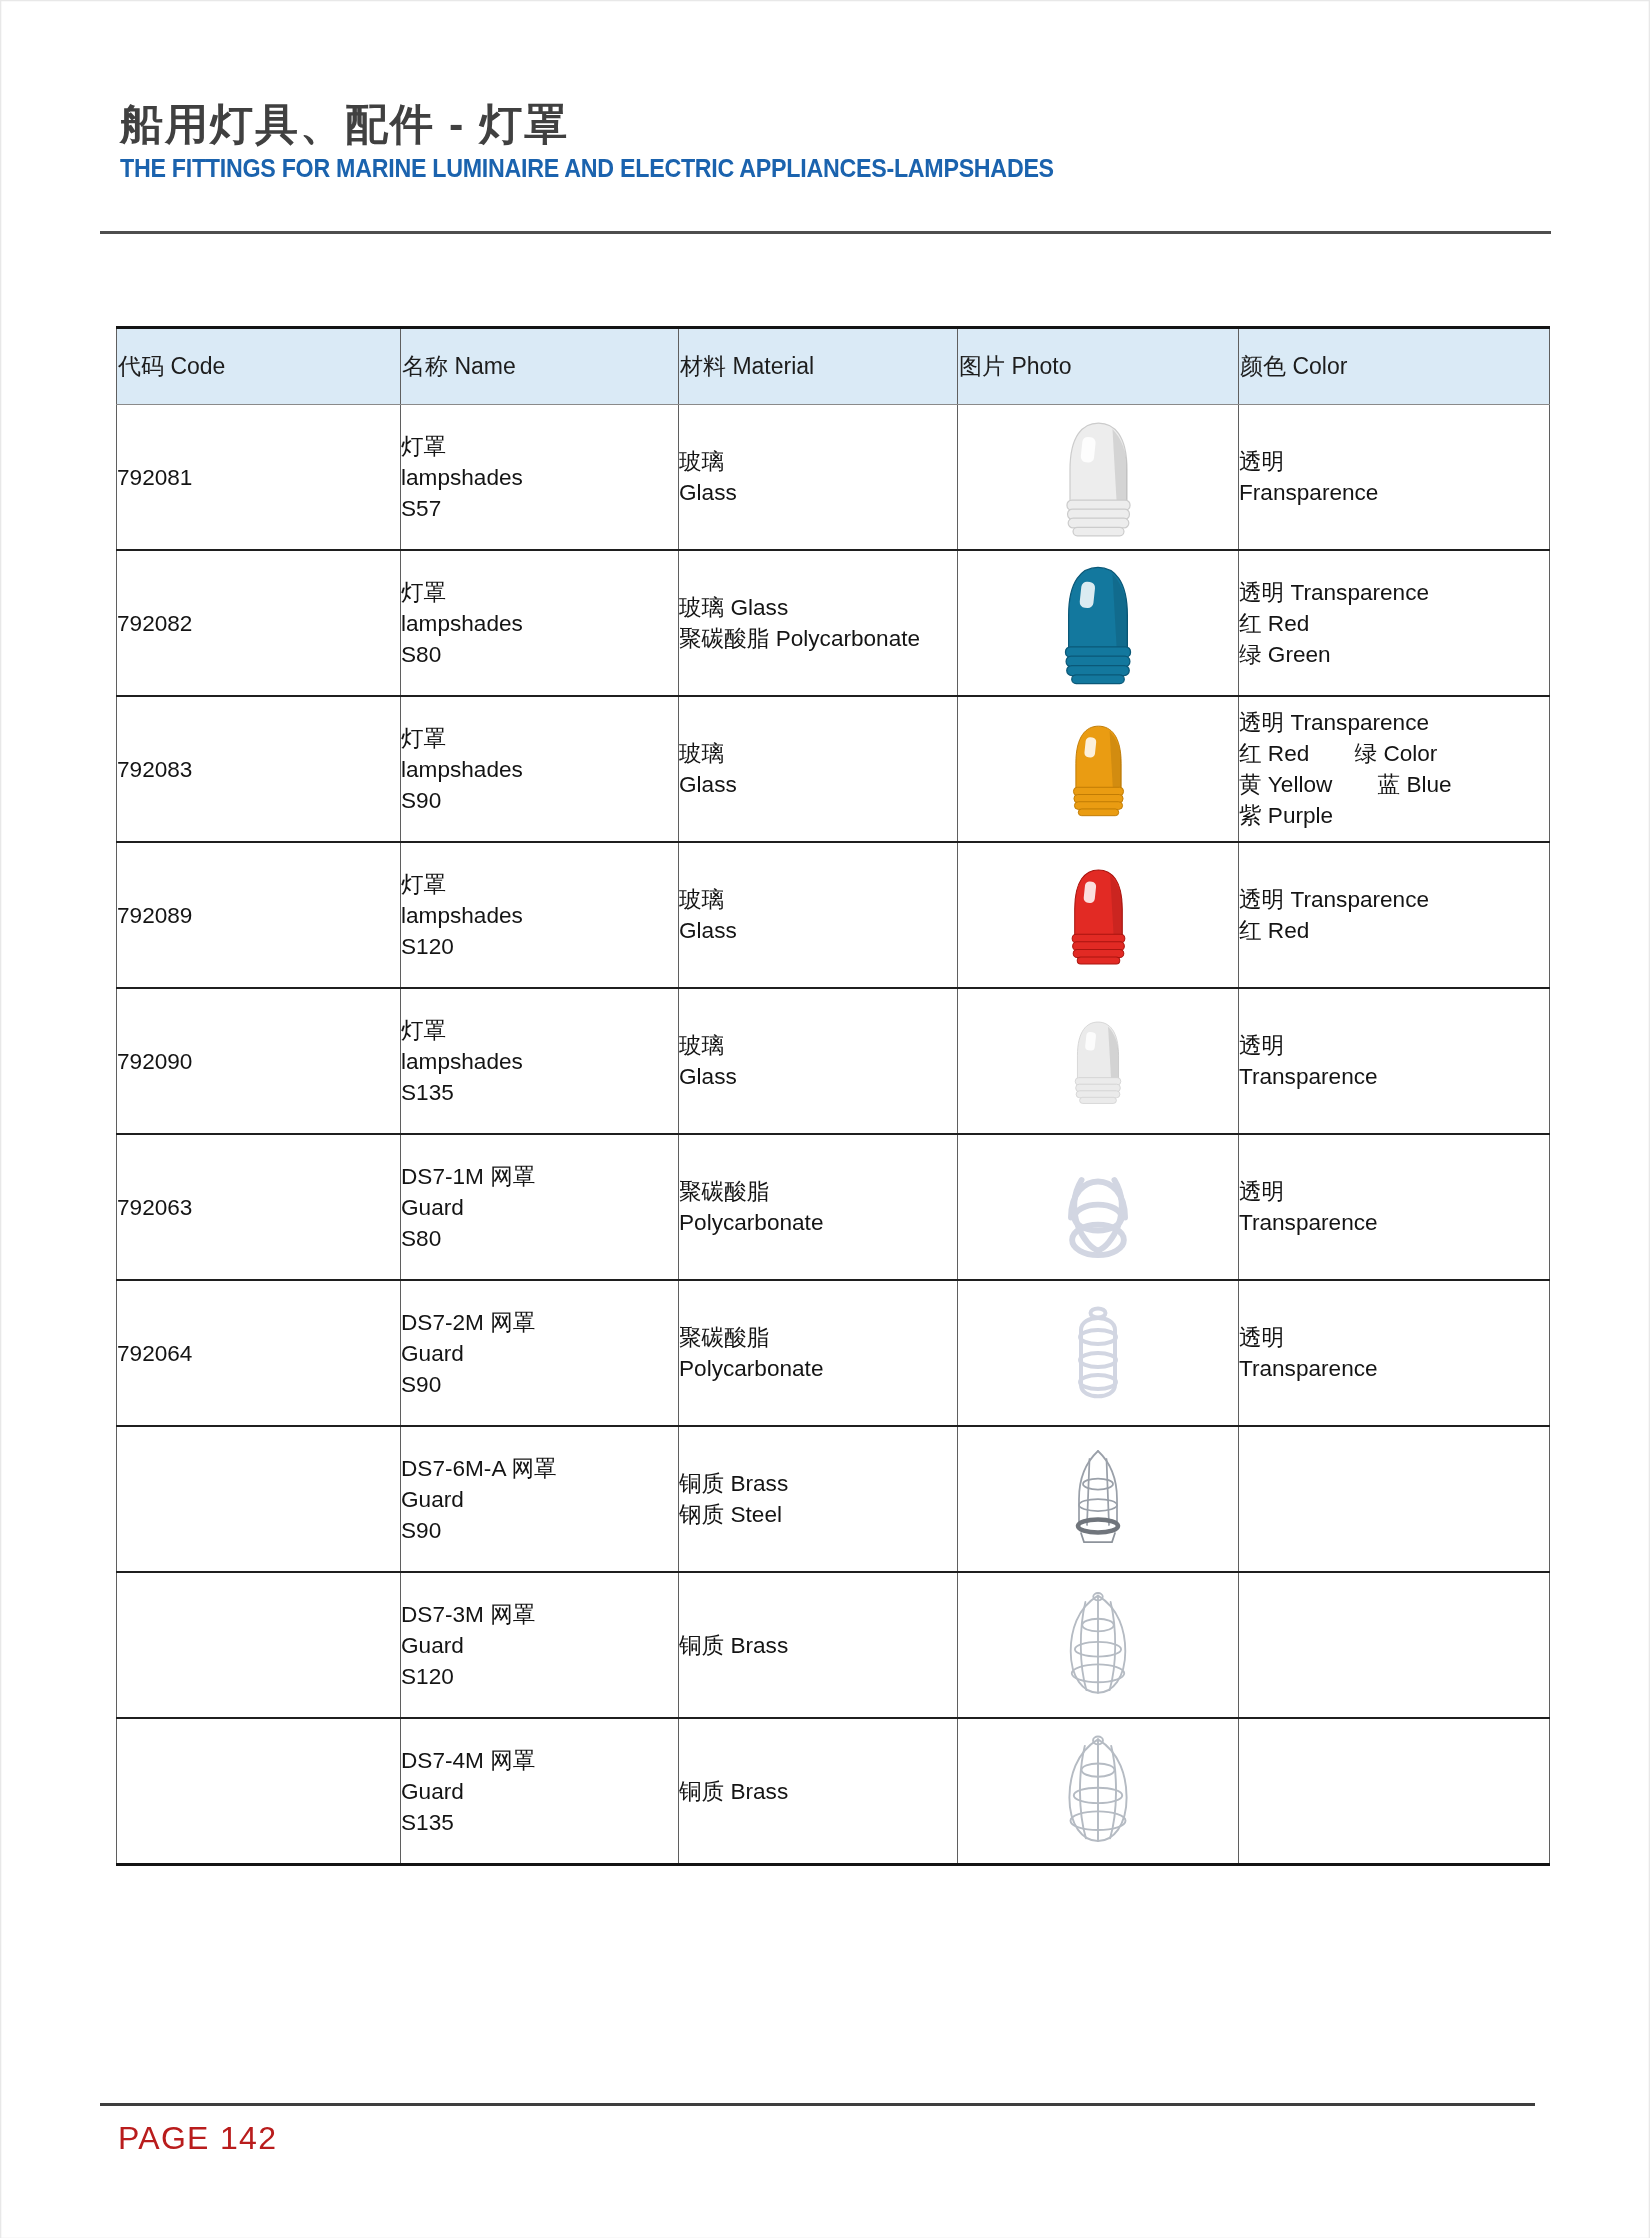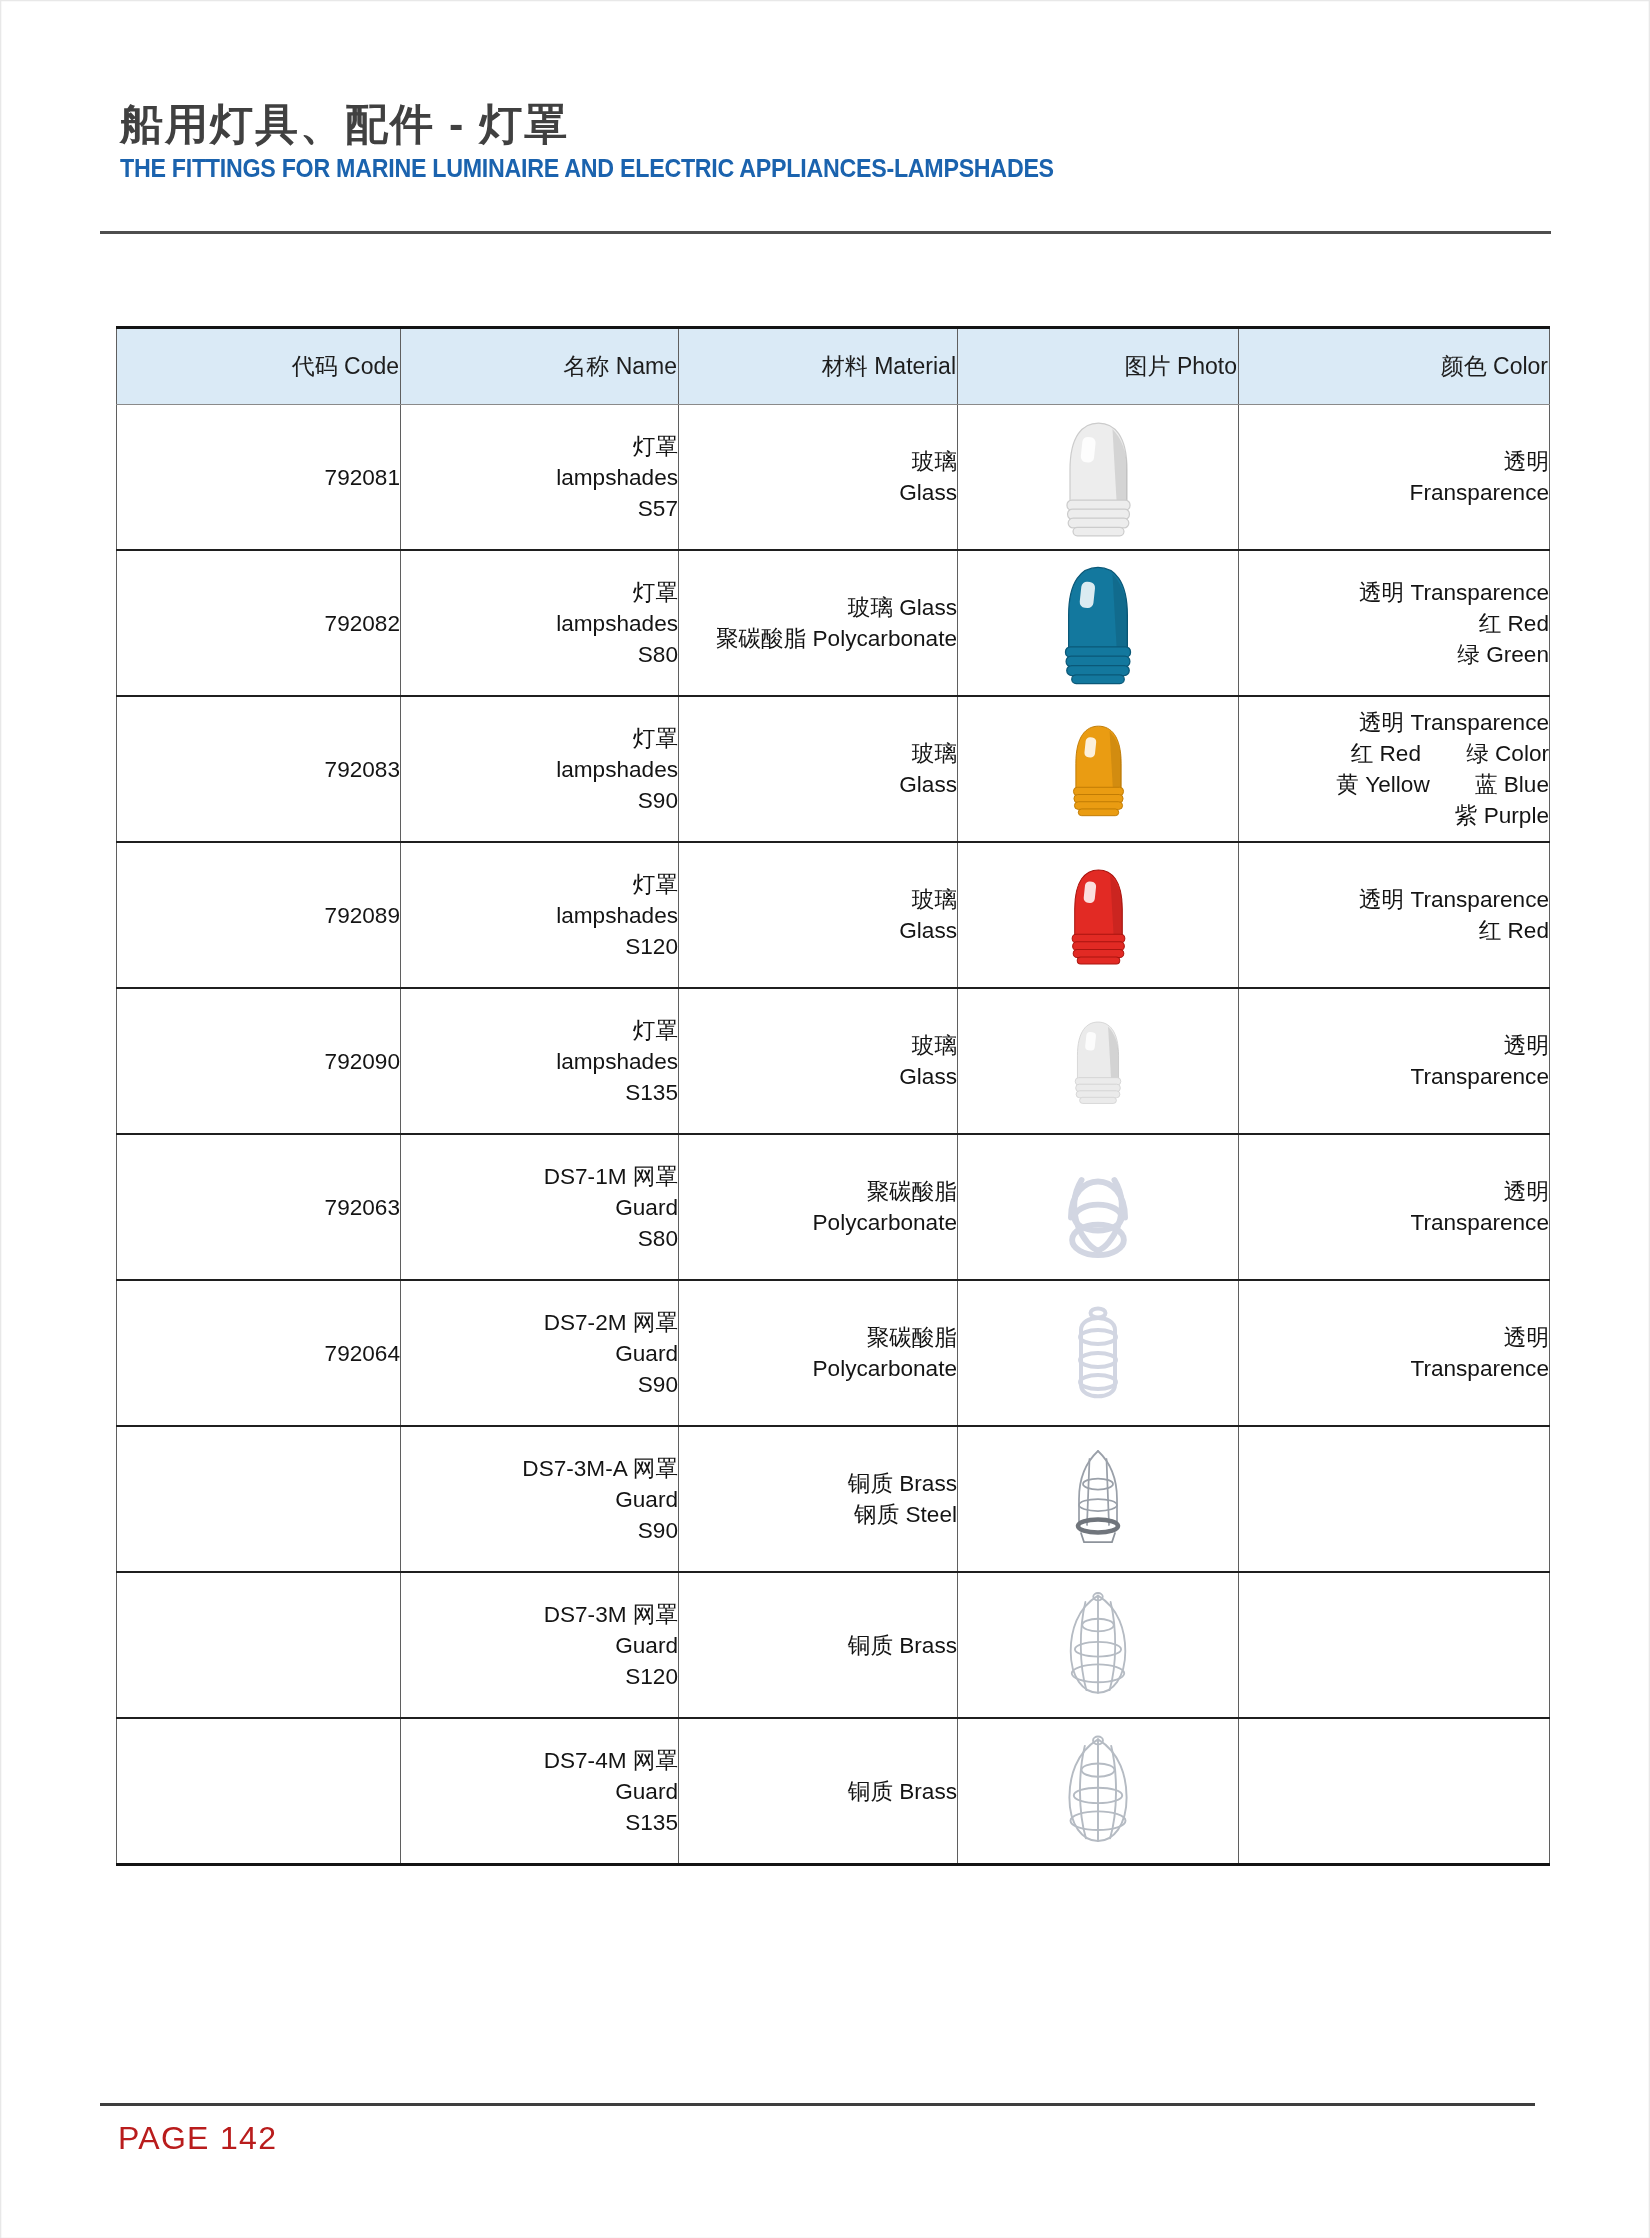--- a/index.html
+++ b/index.html
@@ -24,21 +24,21 @@
     transform:scaleX(0.93); transform-origin:left center;
     white-space:nowrap;
   }
   .rule-top {
     position:absolute; left:100px; top:231px; width:1451px; height:2.7px;
     background:#4e4e4e;
   }
   
   table.products {
     position:absolute; left:116px; top:326px; width:1433px;
-    border-collapse:collapse; table-layout:fixed; text-align:right;
+    border-collapse:collapse; table-layout:fixed; text-align:left;
   }
   table.products th {
     height:73px; background:#daeaf6;
     font-size:23px; font-weight:400; color:#1d1d1d;
     border-left:0.7px solid #5f5f5f; border-right:0.7px solid #5f5f5f;
     border-top:3.3px solid #141414; border-bottom:0.7px solid #8a8a8a;
   }
   table.products td {
     height:144px; padding:0;
     border-left:0.7px solid #5f5f5f; border-right:0.7px solid #5f5f5f;
@@ -302,21 +302,21 @@
           <td>
             <span class="cell-line">透明</span>
             <span class="cell-line">Transparence</span>
           </td>
         </tr>
         <tr>
           <td>
             <span class="cell-line"></span>
           </td>
           <td>
-            <span class="cell-line">DS7-3M-A 网罩</span>
+            <span class="cell-line">DS7-6M-A 网罩</span>
             <span class="cell-line">Guard</span>
             <span class="cell-line">S90</span>
           </td>
           <td>
             <span class="cell-line">铜质 Brass</span>
             <span class="cell-line">钢质 Steel</span>
           </td>
           <td>
             <div class="photo-wrap">
               <svg width="80" height="130" viewBox="0 0 160 208" fill="none" stroke="#9aa0a9" stroke-width="3.5" stroke-linecap="round">

